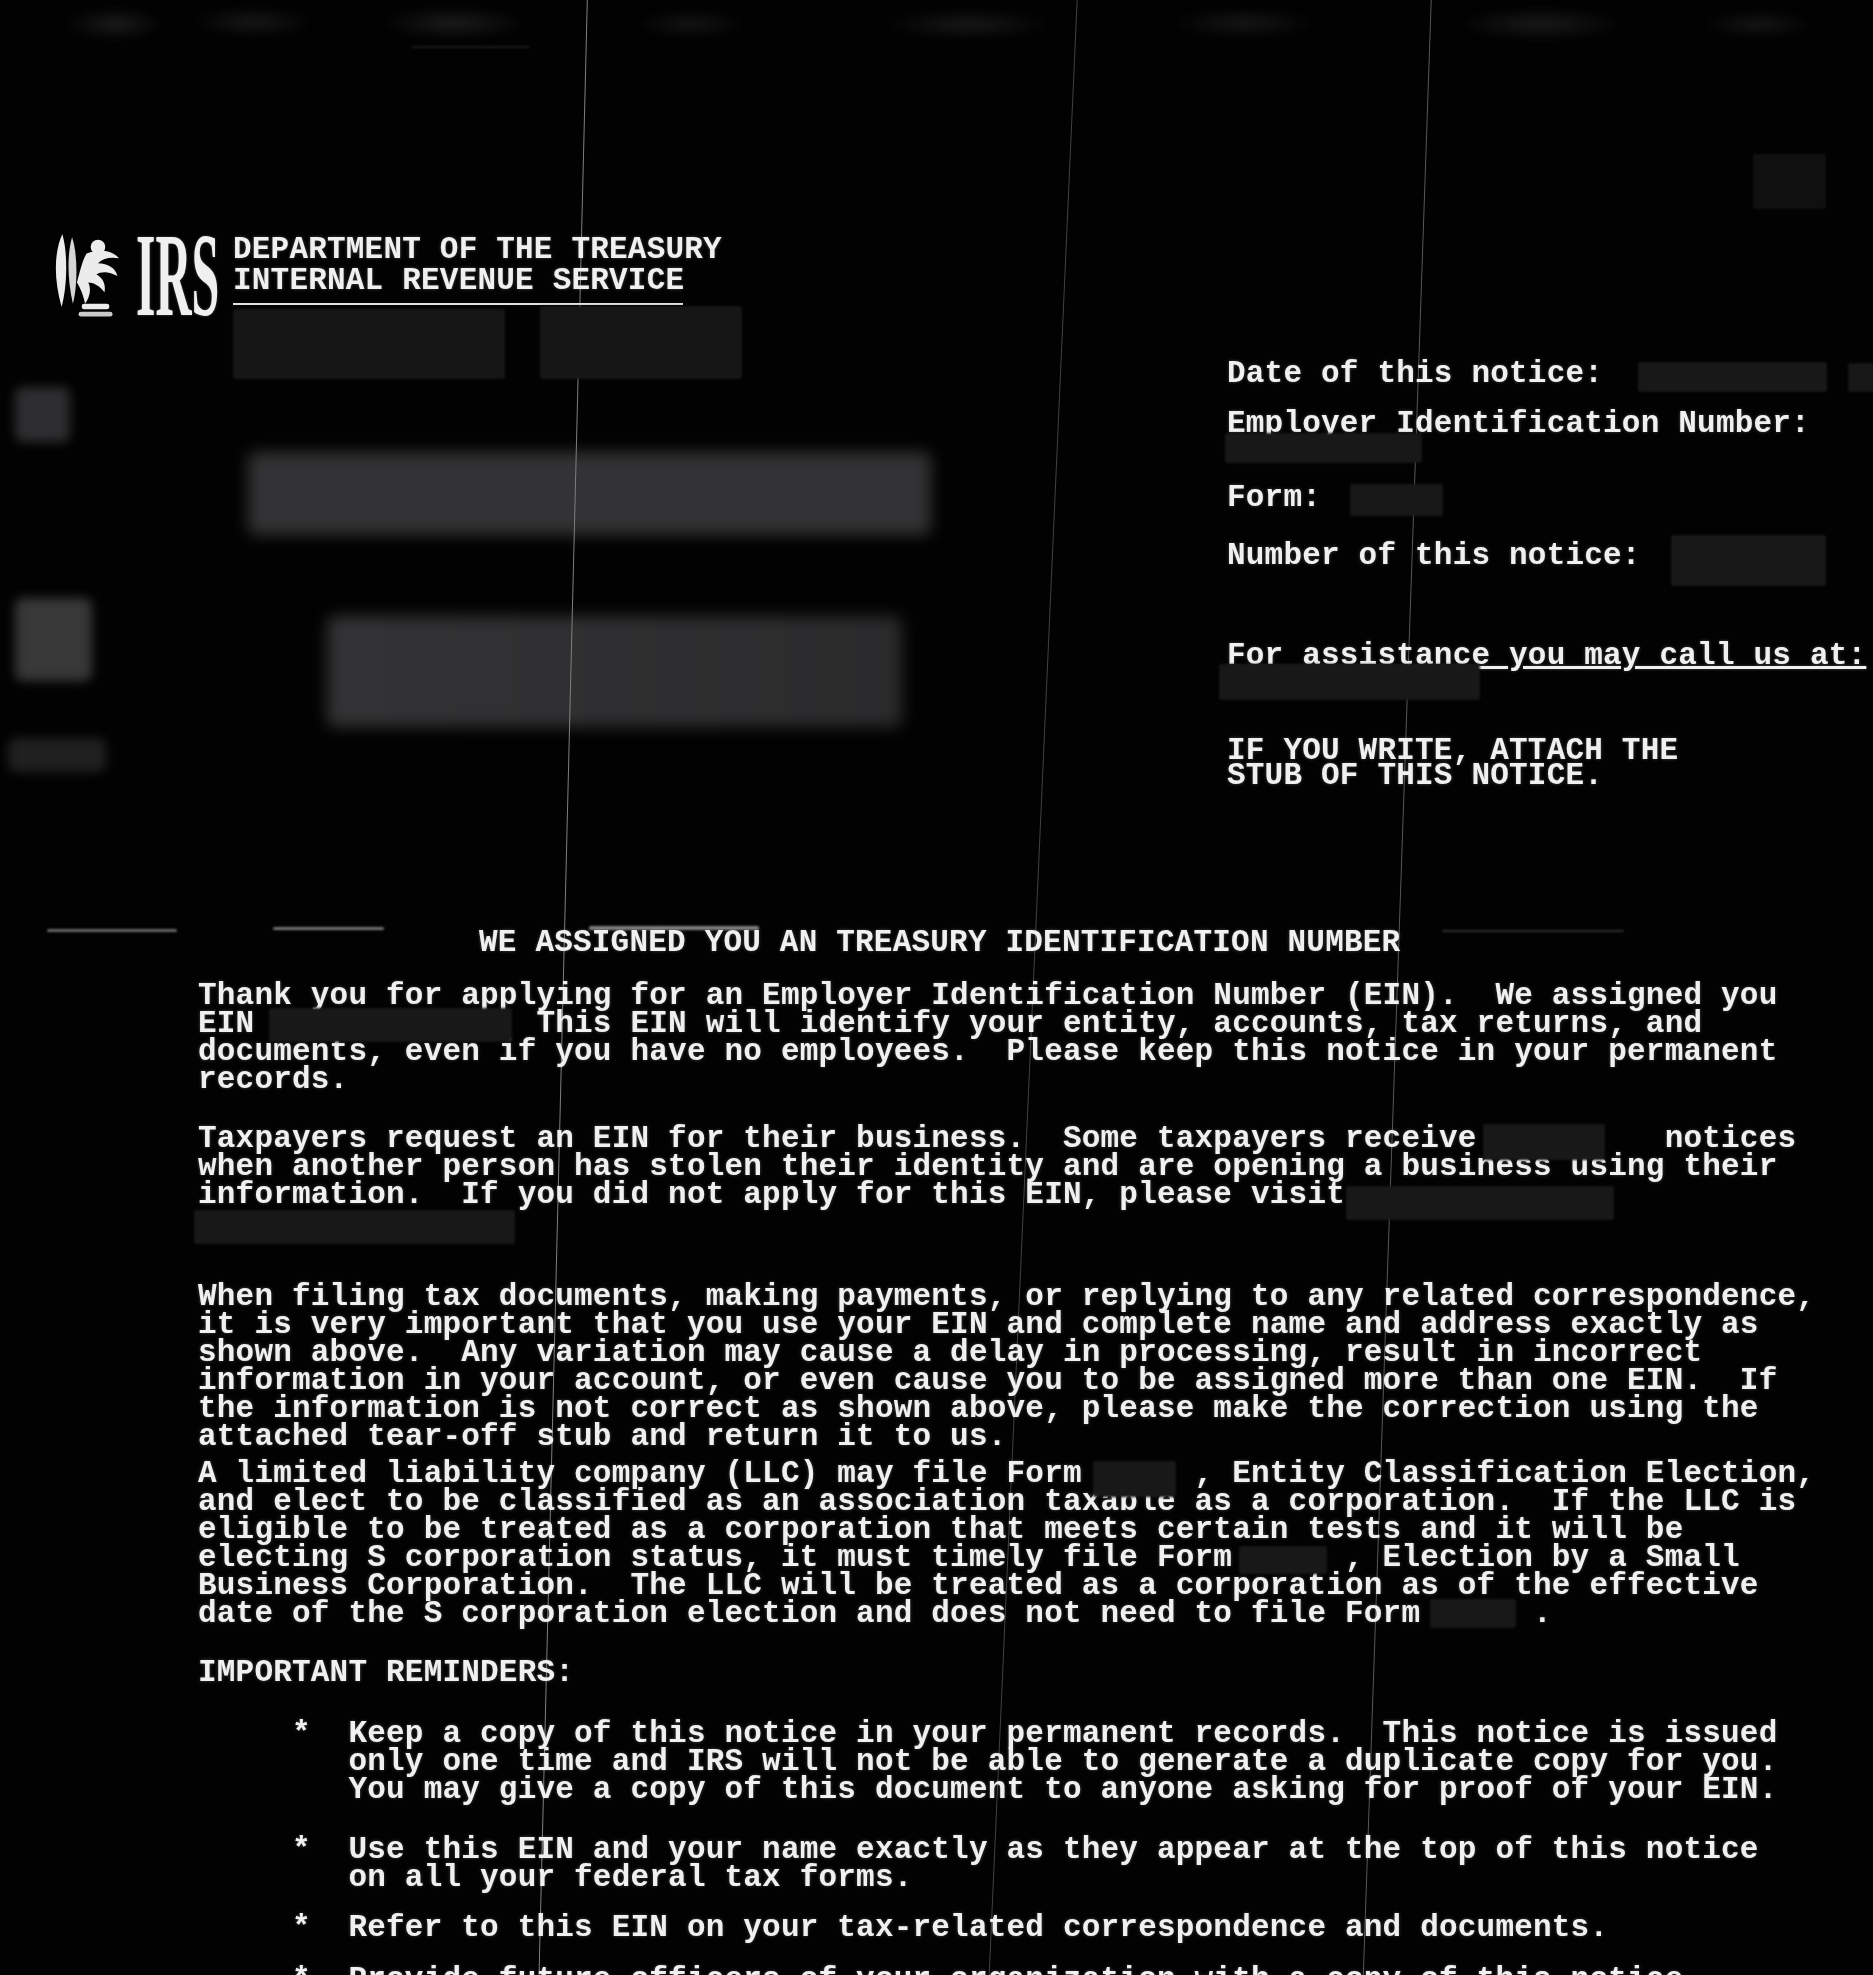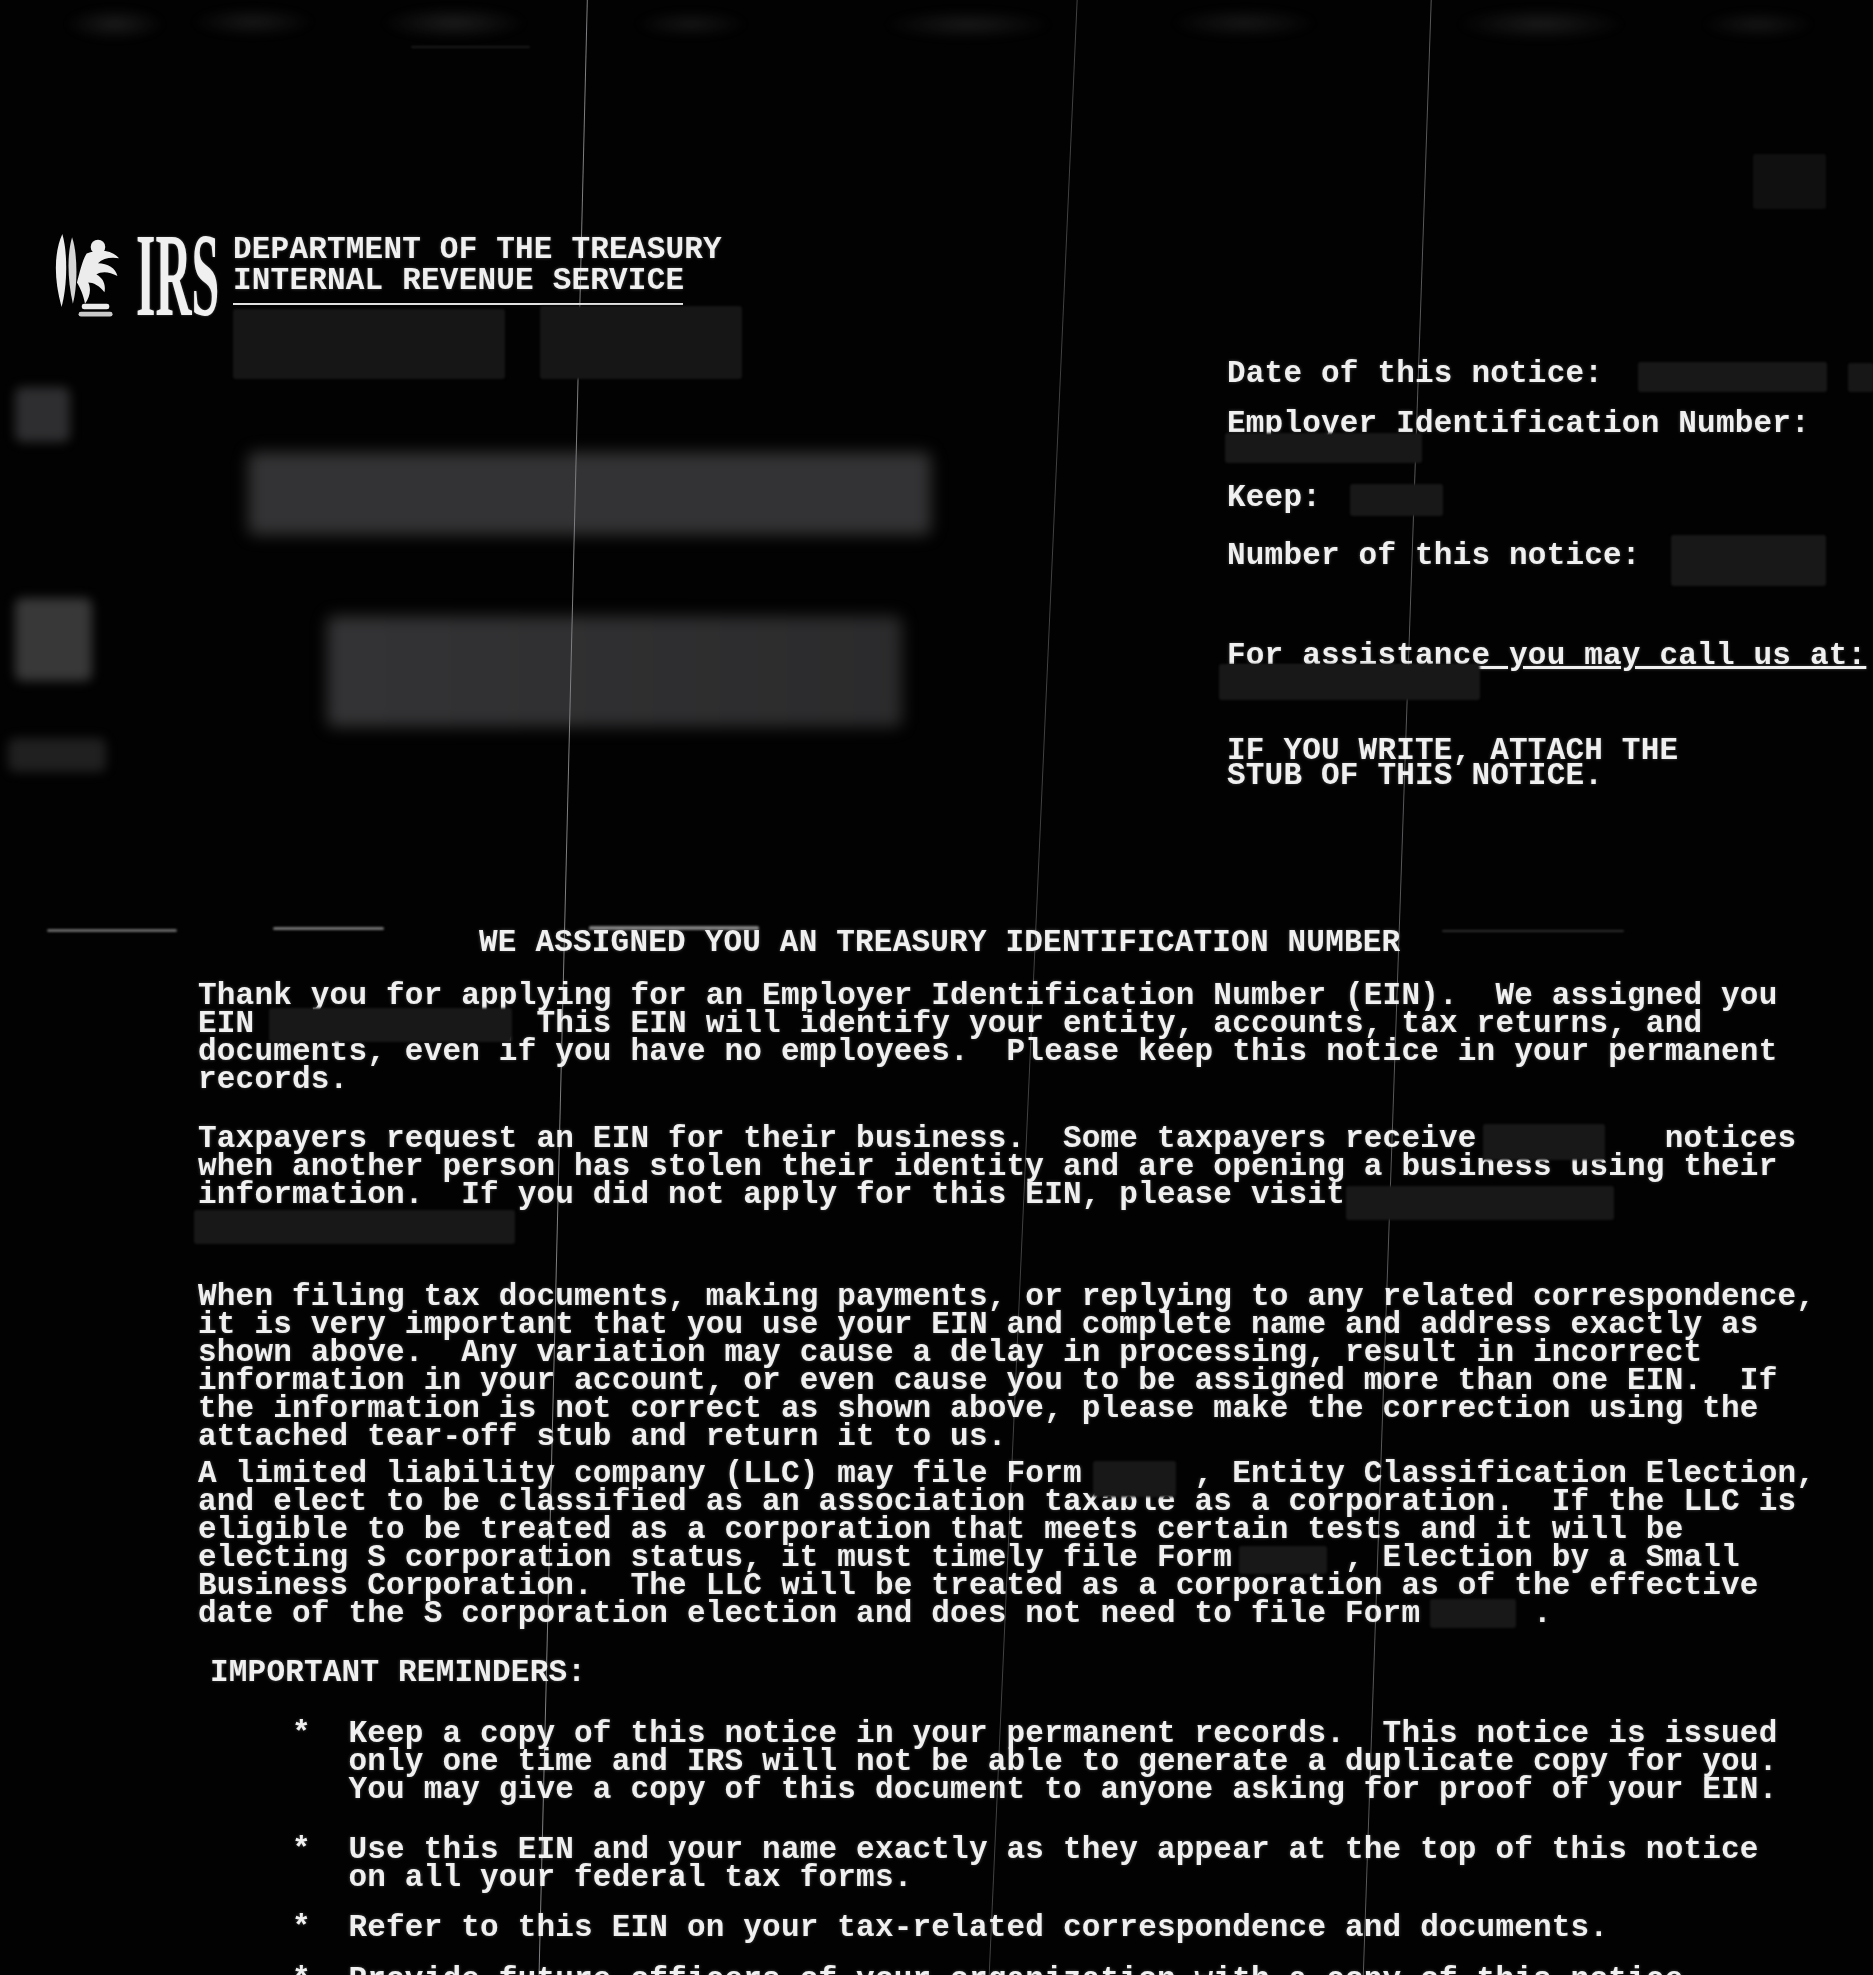--- a/index.html
+++ b/index.html
@@ -84,21 +84,21 @@
     <div class="blurb" style="left:8px;top:738px;width:98px;height:34px;background:rgba(130,130,135,0.24);filter:blur(5.5px);"></div>
   </div>
 
   <div>
     <div class="t" style="left:1227px;top:360px;">Date of this notice:</div>
     <div class="redact" style="left:1638px;top:362px;width:189px;height:30px;"></div>
 
     <div class="t" style="left:1227px;top:410px;">Employer Identification Number:</div>
     <div class="redact" style="left:1225px;top:433px;width:197px;height:30px;"></div>
 
-    <div class="t" style="left:1227px;top:484px;">Keep:</div>
+    <div class="t" style="left:1227px;top:484px;">Form:</div>
     <div class="redact" style="left:1350px;top:484px;width:93px;height:32px;"></div>
 
     <div class="t" style="left:1227px;top:542px;text-align:center;">Number of this notice:</div>
     <div class="redact" style="left:1671px;top:535px;width:155px;height:51px;"></div>
 
     <div class="t" style="left:1227px;top:642px;text-decoration:underline;">For assistance you may call us at:</div>
     <div class="redact" style="left:1219px;top:664px;width:261px;height:36px;"></div>
 
     <div class="t t2" style="left:1227px;top:739px;">IF YOU WRITE, ATTACH THE
 STUB OF THIS NOTICE.</div>
@@ -130,21 +130,21 @@
     <div class="t" style="left:198px;top:1460px;">A limited liability company (LLC) may file Form      , Entity Classification Election,
 and elect to be classified as an association taxable as a corporation.  If the LLC is
 eligible to be treated as a corporation that meets certain tests and it will be
 electing S corporation status, it must timely file Form      , Election by a Small
 Business Corporation.  The LLC will be treated as a corporation as of the effective
 date of the S corporation election and does not need to file Form      .</div>
     <div class="redact" style="left:1093px;top:1461px;width:83px;height:36px;"></div>
     <div class="redact" style="left:1239px;top:1546px;width:88px;height:28px;"></div>
     <div class="redact" style="left:1430px;top:1599px;width:86px;height:29px;"></div>
 
-    <div class="t" style="left:198px;top:1659px;margin-left:12px;">IMPORTANT REMINDERS:</div>
+    <div class="t" style="left:198px;top:1659px;">IMPORTANT REMINDERS:</div>
 
     <div class="t" style="left:198px;top:1720px;">     *  Keep a copy of this notice in your permanent records.  This notice is issued
         only one time and IRS will not be able to generate a duplicate copy for you.
         You may give a copy of this document to anyone asking for proof of your EIN.</div>
     <div class="t" style="left:198px;top:1836px;">     *  Use this EIN and your name exactly as they appear at the top of this notice
         on all your federal tax forms.</div>
     <div class="t" style="left:198px;top:1914px;text-align:center;">     *  Refer to this EIN on your tax-related correspondence and documents.</div>
     <div class="t" style="left:198px;top:1966px;">     *  Provide future officers of your organization with a copy of this notice.</div>
 
   </div>

